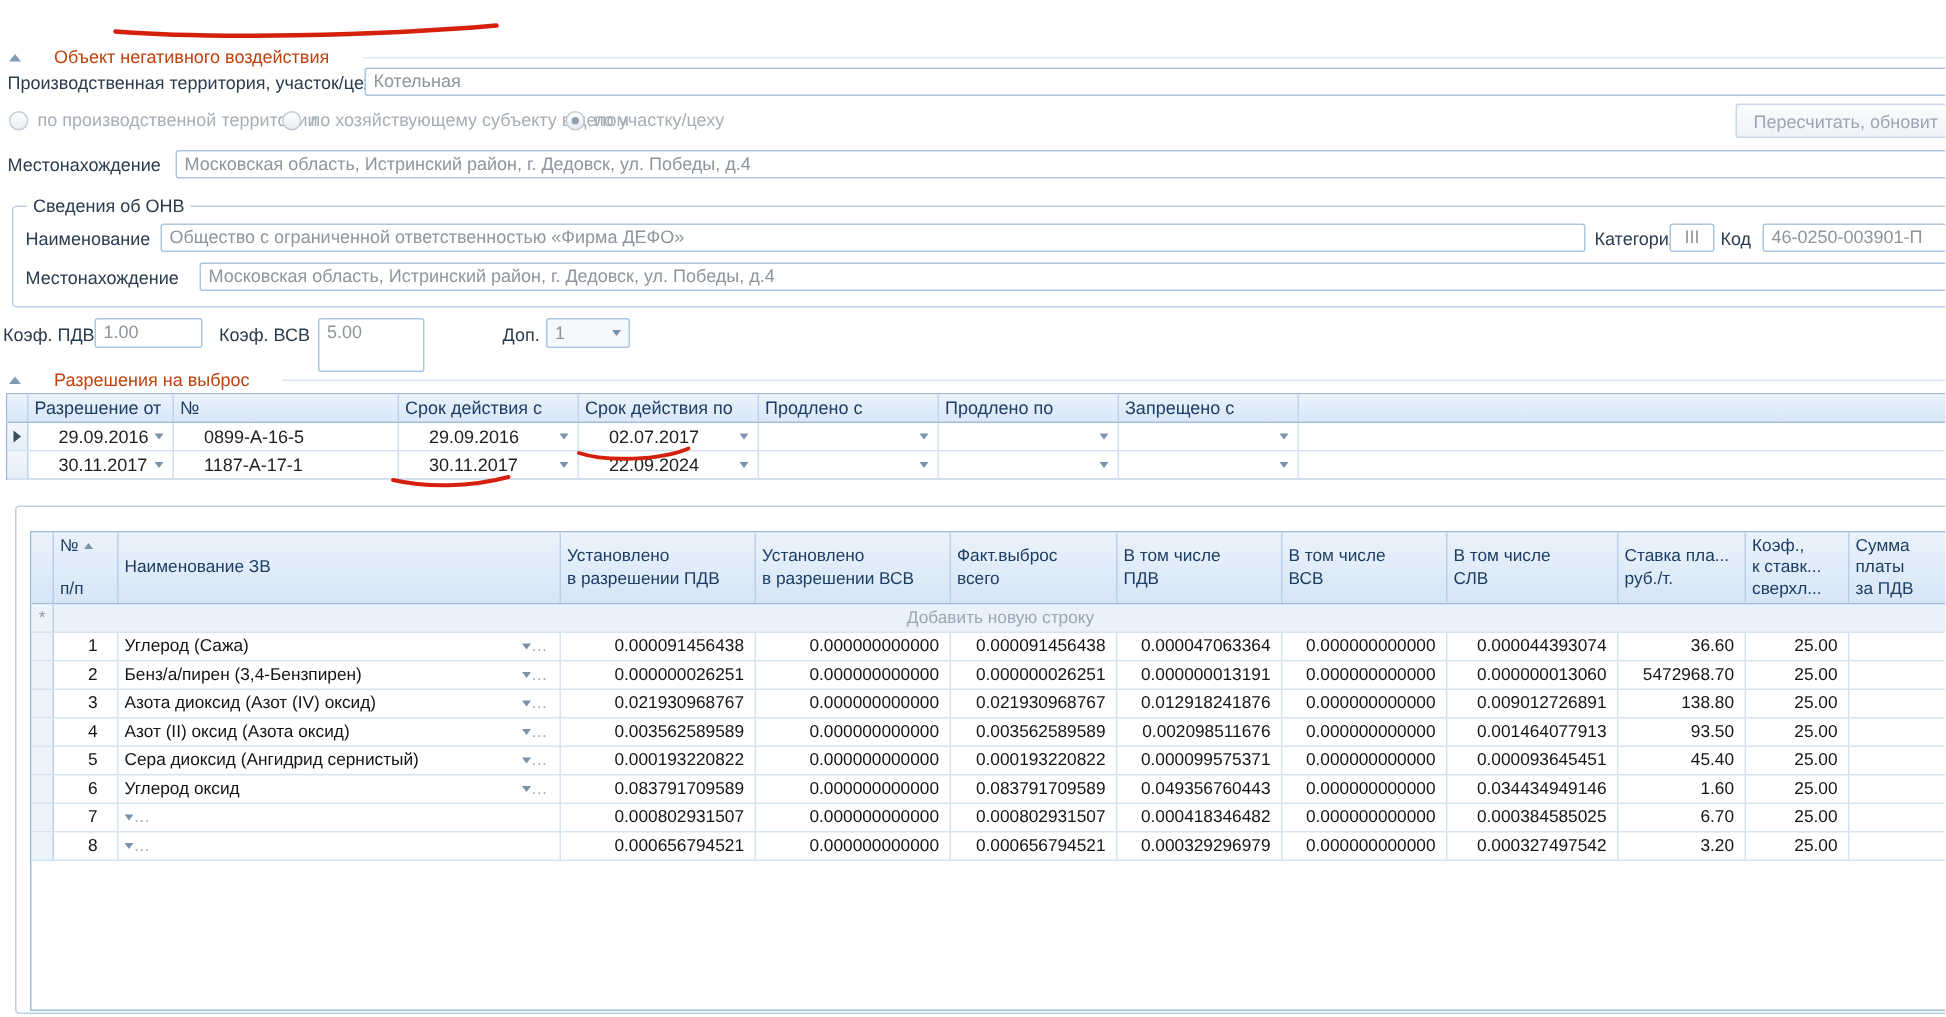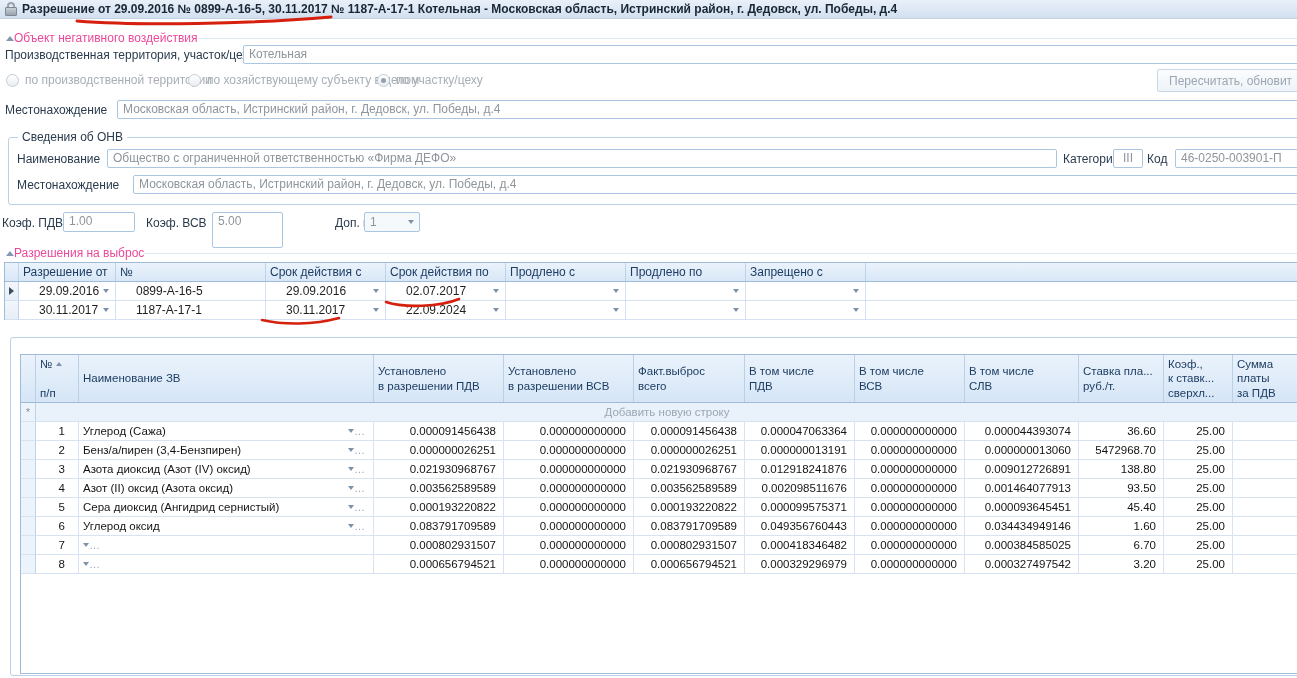--- a/index.html
+++ b/index.html
@@ -15,22 +15,22 @@
   .shackle{position:absolute;left:2px;top:0;width:8px;height:7px;border:2px solid #9aa4ae;
     border-bottom:none;border-radius:4px 4px 0 0;box-sizing:border-box;}
   .lockbody{position:absolute;left:0;top:5px;width:12px;height:9px;
     background:linear-gradient(#c8d0d8,#97a2ad);border:1px solid #7e8993;border-radius:1px;box-sizing:border-box;}
 
   
   .lbl{position:absolute;font-size:12px;color:#2a3b4d;white-space:nowrap;}
   .tb{position:absolute;height:19px;box-sizing:border-box;border:1px solid #abc6e1;border-radius:2px;
     background:#fff;color:#8e959c;font-size:12px;line-height:17px;padding:0 5px;
     white-space:nowrap;overflow:hidden;}
-  .sec-header{position:absolute;left:6px;right:0;display:flex;align-items:center;gap:0;
-    font-size:12px;color:#ec4899;white-space:nowrap;}
+  .sec-header{position:absolute;left:6px;right:0;display:flex;align-items:center;gap:22px;
+    font-size:12px;color:#c2410c;white-space:nowrap;}
   .tri-up{width:0;height:0;border-left:4px solid transparent;border-right:4px solid transparent;
     border-bottom:5px solid #8299b3;}
   .sec-line{flex:1;height:1px;background:#dde7f2;}
   .radio{position:absolute;display:flex;align-items:center;gap:6px;color:#a7aeb6;font-size:12px;white-space:nowrap;}
   .rc{width:13px;height:13px;border-radius:50%;border:1px solid #c6ccd3;
     background:linear-gradient(#ffffff,#e9edf1);box-sizing:border-box;position:relative;flex:none;}
   .rc.sel::after{content:"";position:absolute;inset:3px;border-radius:50%;background:#93a1b0;}
   .btn{position:absolute;left:1157px;top:69px;width:175px;height:23px;box-sizing:border-box;
     background:linear-gradient(#fbfdfe,#eef3f8);border:1px solid #c9d8e8;border-radius:2px;
     color:#9aa6b3;font-size:12px;text-align:left;padding:0 11px;font-family:inherit;white-space:nowrap;}
@@ -84,27 +84,20 @@
   .numh .l1{display:flex;align-items:center;}
 
   
   .anno{position:absolute;left:0;top:0;width:1297px;height:678px;pointer-events:none;z-index:100;}
 </style>
 </head>
 <body>
 
 <div class="screen">
 
-  <div class="titlebar">
-    <span class="lock">
-        <span class="shackle"></span>
-        <span class="lockbody"></span>
-      </span>
-    <span>Разрешение от 29.09.2016 № 0899-А-16-5, 30.11.2017 № 1187-А-17-1 Котельная - Московская область, Истринский район, г. Дедовск, ул. Победы, д.4</span>
-  </div>
 
   <div class="sec-header" style="top:31px;">
     <span class="tri-up"></span>
     <span>Объект негативного воздействия</span>
     <span class="sec-line"></span>
   </div>
 
   <div class="lbl" style="left:5px;top:48px;">Производственная территория, участок/цех</div>
   <div class="tb" style="left:243px;top:45px;right:-2px;">
     <span>Котельная</span>

